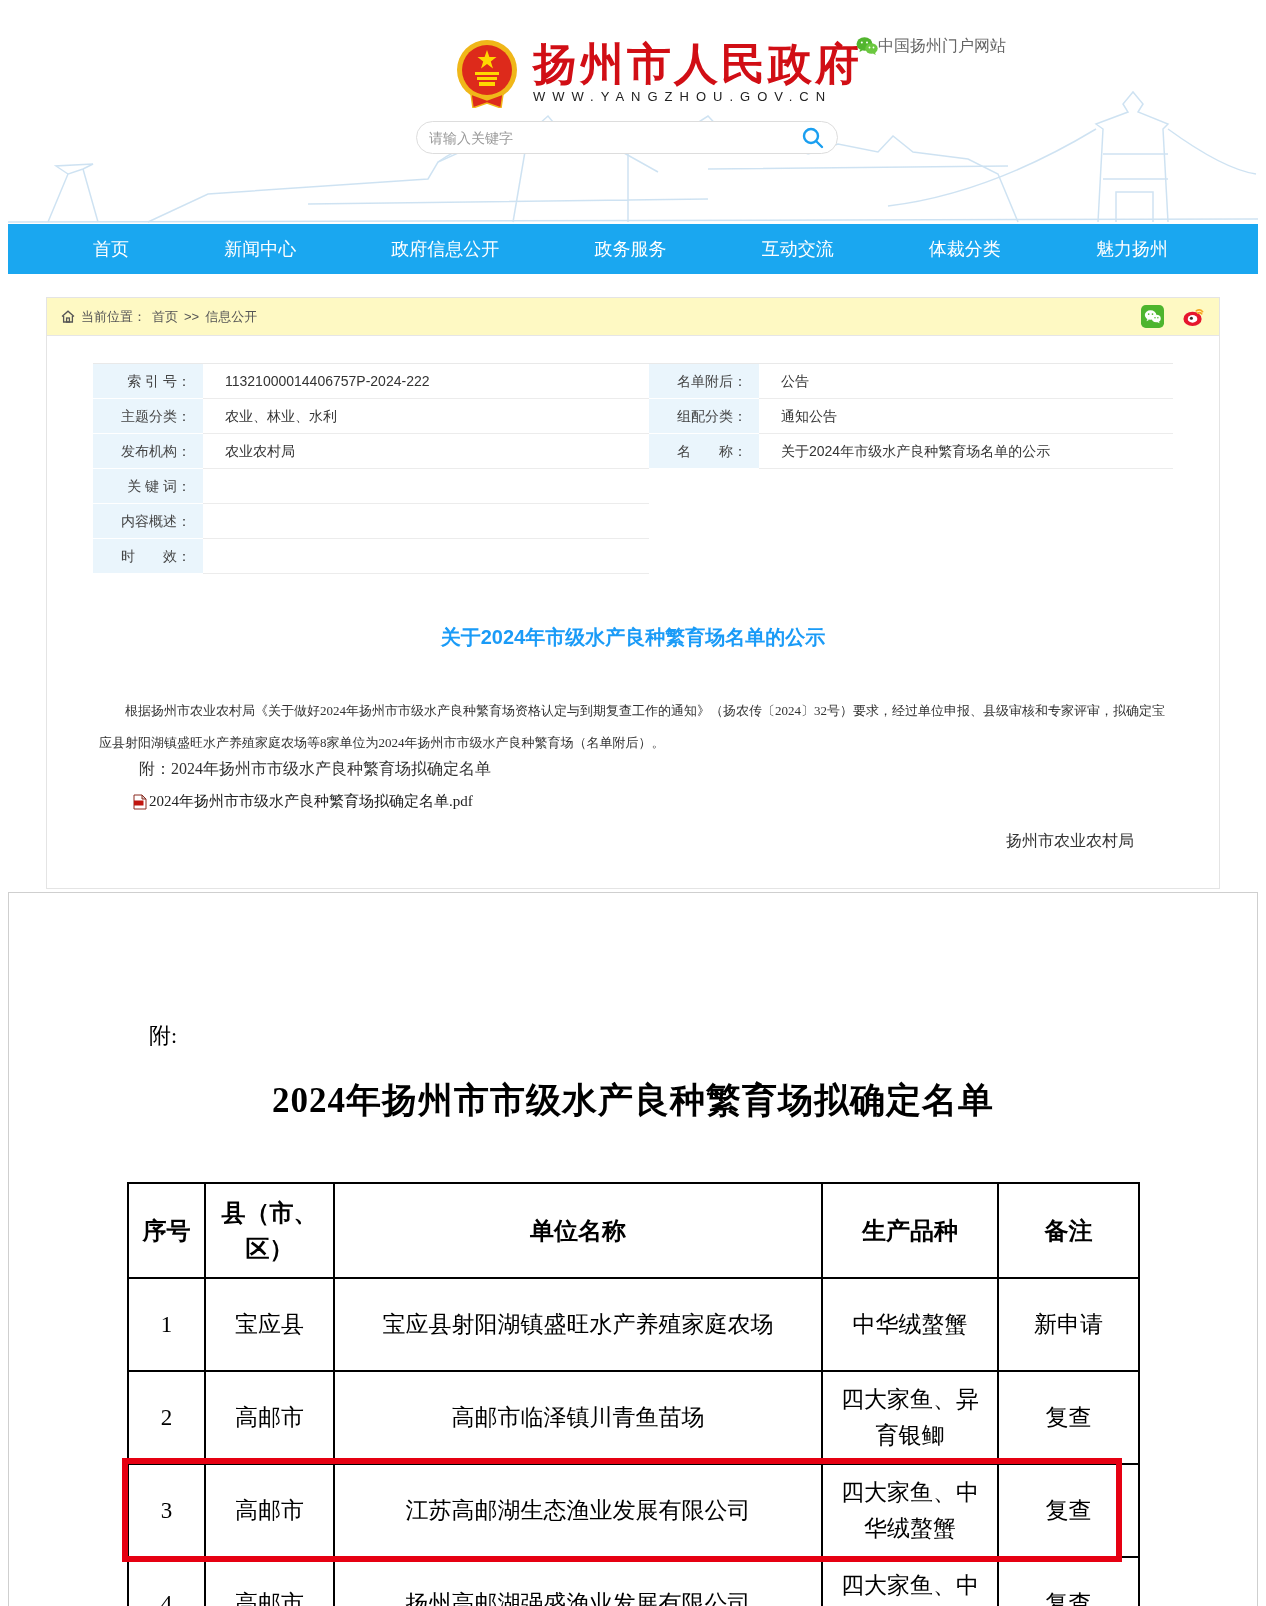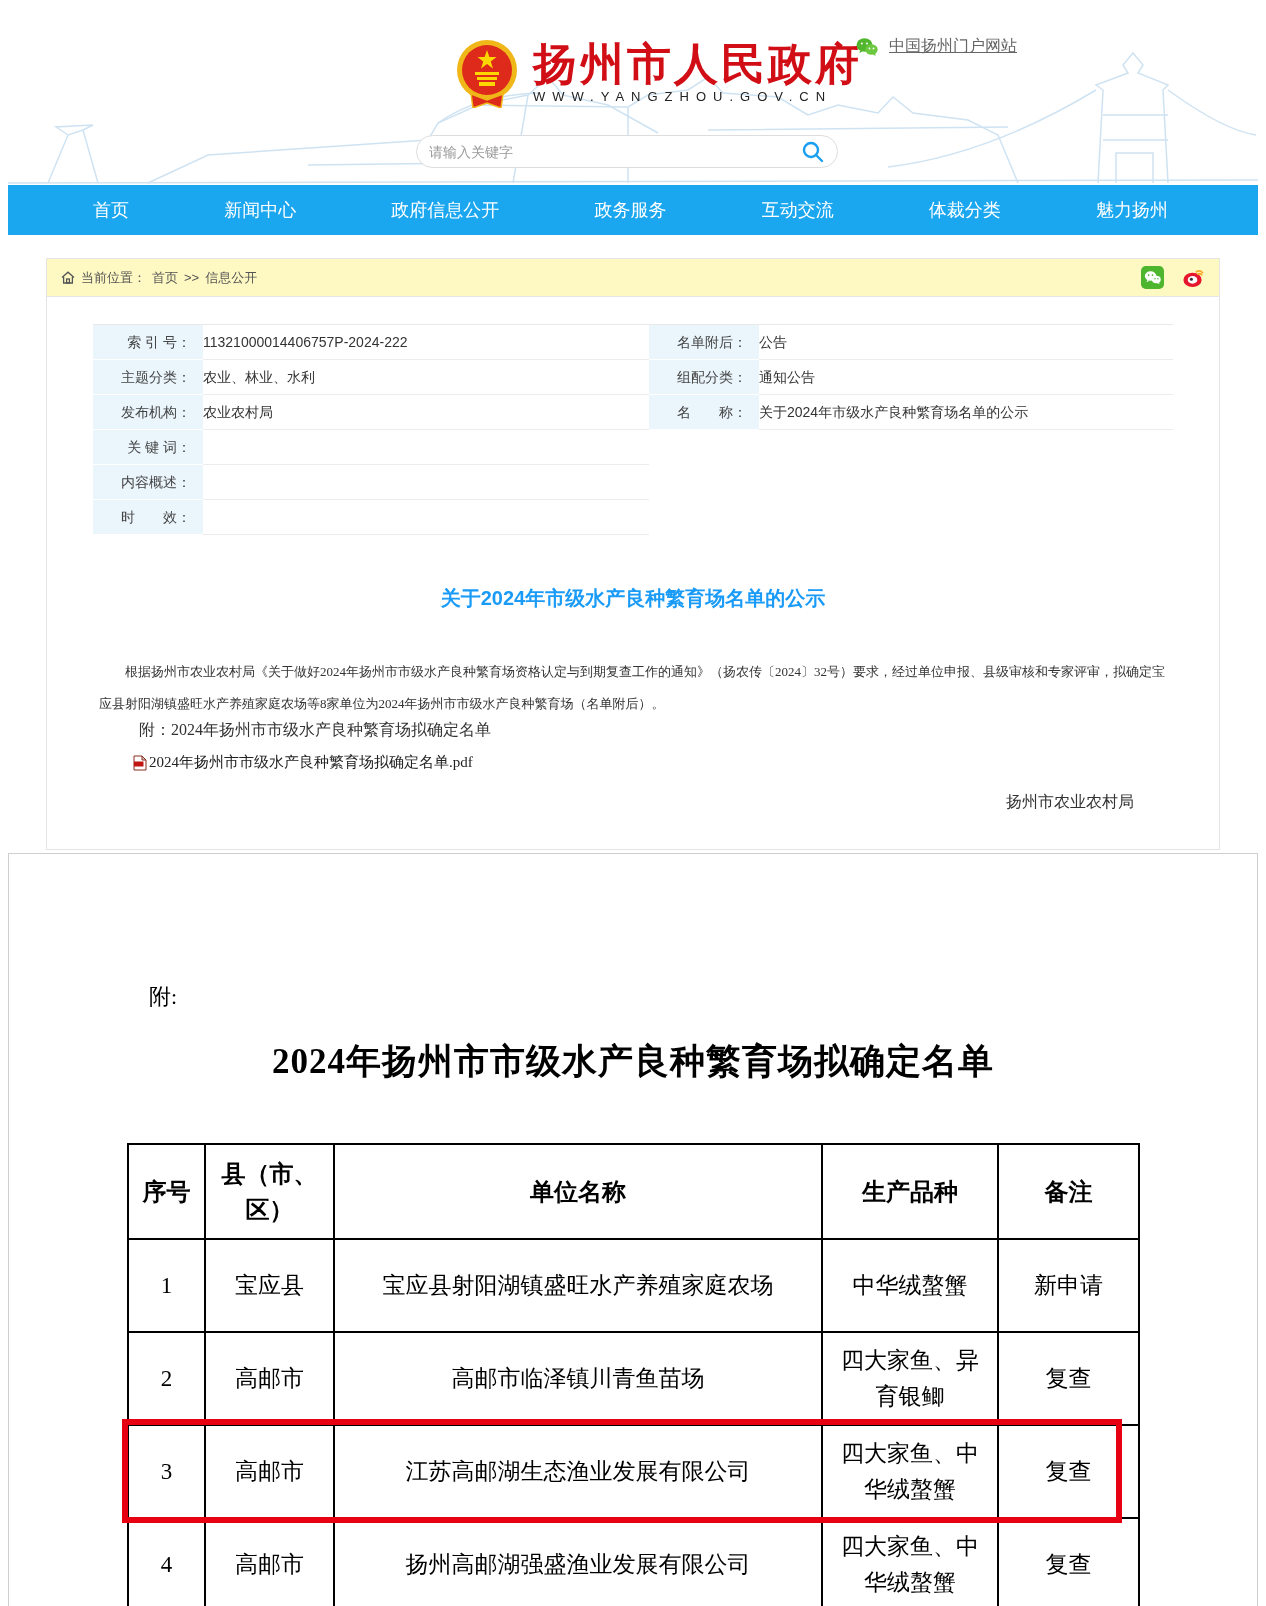--- a/index.html
+++ b/index.html
@@ -4,30 +4,30 @@
 <style>
   * { margin:0; padding:0; box-sizing:border-box; }
   html,body { width:1266px; }
   body {
     height:1606px; overflow:hidden; background:#fff;
     font-family:"Liberation Sans","DejaVu Sans",sans-serif; color:#333;
   }
   .page { margin:0 8px; width:1250px; }
 
   
-  .site-header { position:relative; height:185px; background:#fff; overflow:hidden; }
+  .site-header { position:relative; height:224px; background:#fff; overflow:hidden; }
   .skyline { position:absolute; left:0; bottom:0; width:1250px; height:150px; opacity:.8; }
   .logo-row { position:absolute; top:38px; left:447px; display:flex; align-items:center; }
   .emblem { width:64px; height:70px; margin-right:14px; }
   .site-title { font-family:"Liberation Serif","DejaVu Serif",serif; font-weight:bold;
     font-size:44px; color:#d10e15; letter-spacing:3px; line-height:1.05; }
   .site-url { font-size:13px; color:#222; letter-spacing:7px; }
-  .portal-tag { position:absolute; top:36px; left:848px; display:flex; align-items:center; gap:11px;
-    font-size:16px; color:#666;text-decoration:underline; }
-  .search-pill { position:absolute; top:135px; left:408px; width:422px; height:33px;
+  .portal-tag { position:absolute; top:36px; left:848px; display:flex; align-items:flex-start; gap:0;
+    font-size:16px; color:#666; }
+  .search-pill { position:absolute; top:121px; left:408px; width:422px; height:33px;
     border:1px solid #ddd; border-radius:17px; background:#fff; display:flex; align-items:center;
     padding:0 12px; }
   .search-pill input { flex:1; border:none; outline:none; font-size:14px; color:#333; background:transparent; }
   .search-pill input::placeholder { color:#999; }
   .search-btn { width:24px; height:24px; cursor:pointer; background:none; border:none; padding:0; }
 
   
   .main-nav { height:50px; background:#1aa7f0; display:flex; align-items:center;
     justify-content:space-between; padding:0 90px 0 85px; }
   .main-nav .nav-item { color:#fff; font-size:18px; cursor:pointer; white-space:nowrap; }
@@ -44,21 +44,21 @@
 
   
   .meta-grid { display:flex; width:1080px; margin:0 auto; border-top:1px solid #e9e9e9; }
   .meta-col { display:flex; flex-direction:column; }
   .meta-col.left  { width:556px; }
   .meta-col.right { width:524px; margin-left:0; }
   .meta-row { display:flex; height:35px; }
   .meta-label { width:110px; background:#eaf5fc; border-bottom:1px solid #fff;
     font-size:14px; color:#444; text-align:right; padding:0 12px 0 0; line-height:35px; white-space:pre; }
   .meta-value { flex:1; border-bottom:1px solid #ececec; font-size:14px; color:#333;
-    line-height:35px; white-space:nowrap; }
+    line-height:35px; padding-left:22px; white-space:nowrap; }
 
   
   .article-title { text-align:center; font-size:20px; font-weight:bold; color:#1a9bf7;
     margin:50px 0 44px; }
   .article-body { font-family:"Liberation Serif","DejaVu Serif",serif; font-size:13px;
     color:#333; line-height:32px; text-indent:2em; padding:0 12px; margin-bottom:0; }
   .attach-note { font-family:"Liberation Serif","DejaVu Serif",serif; font-size:16px;
     color:#333; padding-left:52px; margin-bottom:12px; }
   .attach-link-row { display:flex; align-items:center; padding-left:46px; margin-bottom:20px; }
   .pdf-icon { width:14px; height:16px; margin-right:2px; }

